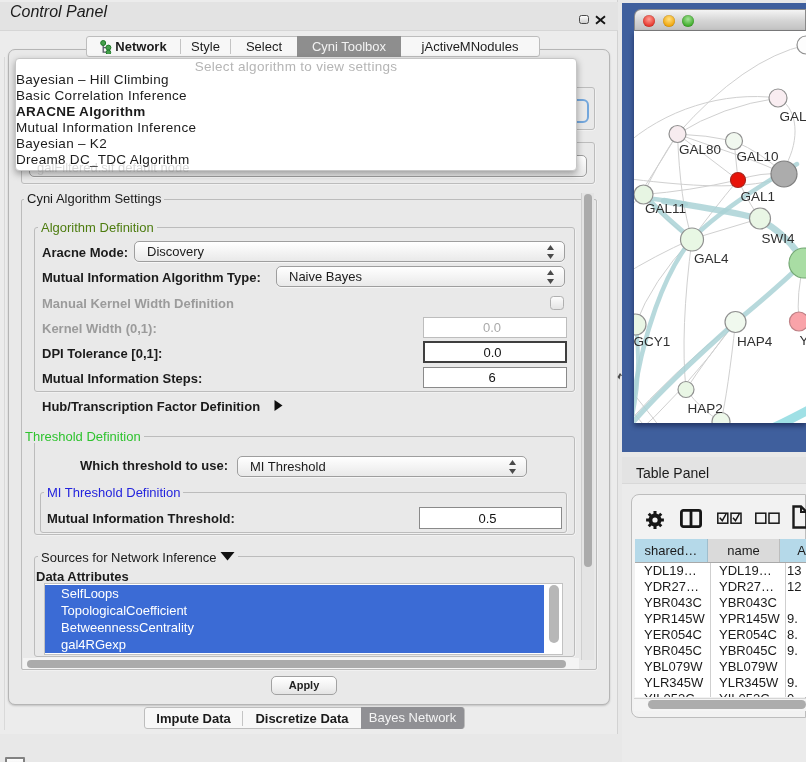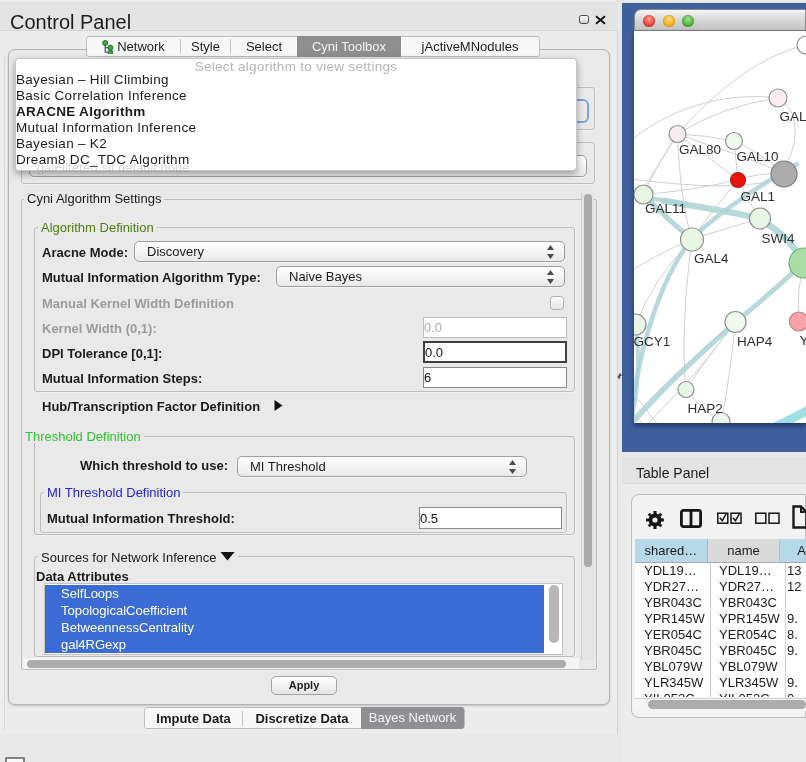--- a/index.html
+++ b/index.html
@@ -6,41 +6,41 @@
 html,body { width:806px; height:762px; }
 body { position:relative; background:#E8E8E8; overflow:hidden; font-size:13px; color:#1b1b1b; }
 .abs { position:absolute; }
 .b { font-weight:bold; }
 .gray { color:#9b9b9b; }
 .gtitle { position:absolute; background:#E9E9E9; padding:0 3px; font-size:13px; line-height:13px; }
 .gbox { position:absolute; border:1px solid #bcbcbc; border-radius:3px; box-shadow:inset 0 0 0 0 #fff, 0.5px 0.5px 0 rgba(255,255,255,0.7); }
 .combo { position:absolute; background:linear-gradient(#ffffff, #f4f4f4 50%, #e9e9e9); border:1px solid #9e9e9e; border-radius:5px; box-shadow:0 1px 0 rgba(255,255,255,0.6); }
 .combo .ct { position:absolute; left:12px; top:2px; font-size:13px; }
 .combo .arr { position:absolute; right:9px; top:50%; width:9px; height:14px; margin-top:-7px; }
-.tfield { position:absolute; background:#fff; text-align:left; font-size:13px; }
+.tfield { position:absolute; background:#fff; text-align:center; font-size:13px; }
 </style>
 </head>
 <body>
 
 <div class="abs" style="left:0; top:2; width:618px; height:734px; background:#ECECEC; border-right:1px solid #d2d2d2;"></div>
 
 <div class="abs" style="left:0; top:2px; width:618px; height:29px; background:#E3E3E3; border-bottom:1px solid #d6d6d6;"></div>
-<div class="abs" style="left:10px; top:11px; font-size:20px; color:#1c1c1c;">Control Panel</div>
+<div class="abs" style="left:10px; top:3px; font-size:16px; color:#1c1c1c;font-style:italic;">Control Panel</div>
 
 <div class="abs" style="left:579px; top:15px; width:10px; height:9px; border:1.6px solid #4a4a4a; border-radius:2.5px; background:linear-gradient(#fdfdfd,#cfcfcf);"></div>
 <svg class="abs" style="left:595px; top:15px;" width="11" height="10" viewBox="0 0 11 10">
     <path d="M1.6 0.6 L5.5 3.7 L9.4 0.6 L10.6 1.9 L7 4.9 L10.6 8 L9.4 9.4 L5.5 6.2 L1.6 9.4 L0.4 8 L4 4.9 L0.4 1.9 Z" fill="#141414"></path>
   </svg>
 
 <div class="abs" style="left:4px; top:57px; width:1px; height:673px; background:#d9d9d9;"></div>
 
 <div class="abs" style="left:8px; top:49px; width:602px; height:656px; background:#E9E9E9; border:1px solid #b5b5b5; border-radius:7px; box-shadow:0 1px 2px rgba(0,0,0,0.18);"></div>
 
 <div class="abs" style="left:86px; top:36px; width:454px; height:21px; background:#F7F7F7; border:1px solid #bdbdbd; border-radius:3px; display:flex; align-items:center;">
-  <div style="width:93px; text-align:center; color:#1c1c1c;"><svg width="12" height="14" viewBox="0 0 12 14" style="vertical-align:-3px; margin-right:3px;">
+  <div style="width:93px; text-align:center; color:#1c1c1c;font-weight:bold;"><svg width="12" height="14" viewBox="0 0 12 14" style="vertical-align:-3px; margin-right:3px;">
         <path d="M3.2 4 V12.2 H7 M3.2 7.6 H7" stroke="#585c68" stroke-width="1.3" fill="none"></path>
         <circle cx="3.2" cy="3" r="2.5" fill="#46a04c" stroke="#1f7a28" stroke-width="1"></circle>
         <circle cx="8.4" cy="7.6" r="2.5" fill="#46a04c" stroke="#1f7a28" stroke-width="1"></circle>
         <circle cx="8.4" cy="12.4" r="2.3" fill="#46a04c" stroke="#1f7a28" stroke-width="1"></circle>
       </svg>Network</div>
   <div style="width:1px; height:15px; background:#c4c4c4;"></div>
   <div style="width:49px; text-align:center; color:#1c1c1c;">Style</div>
   <div style="width:1px; height:15px; background:#c4c4c4;"></div>
   <div style="width:66px; text-align:center; color:#1c1c1c;">Select</div>
   <div style="width:104px; height:21px; background:#8e8e8e; line-height:21px; text-align:center; color:#f2f2f2; margin:-1px 0;">Cyni Toolbox</div>

